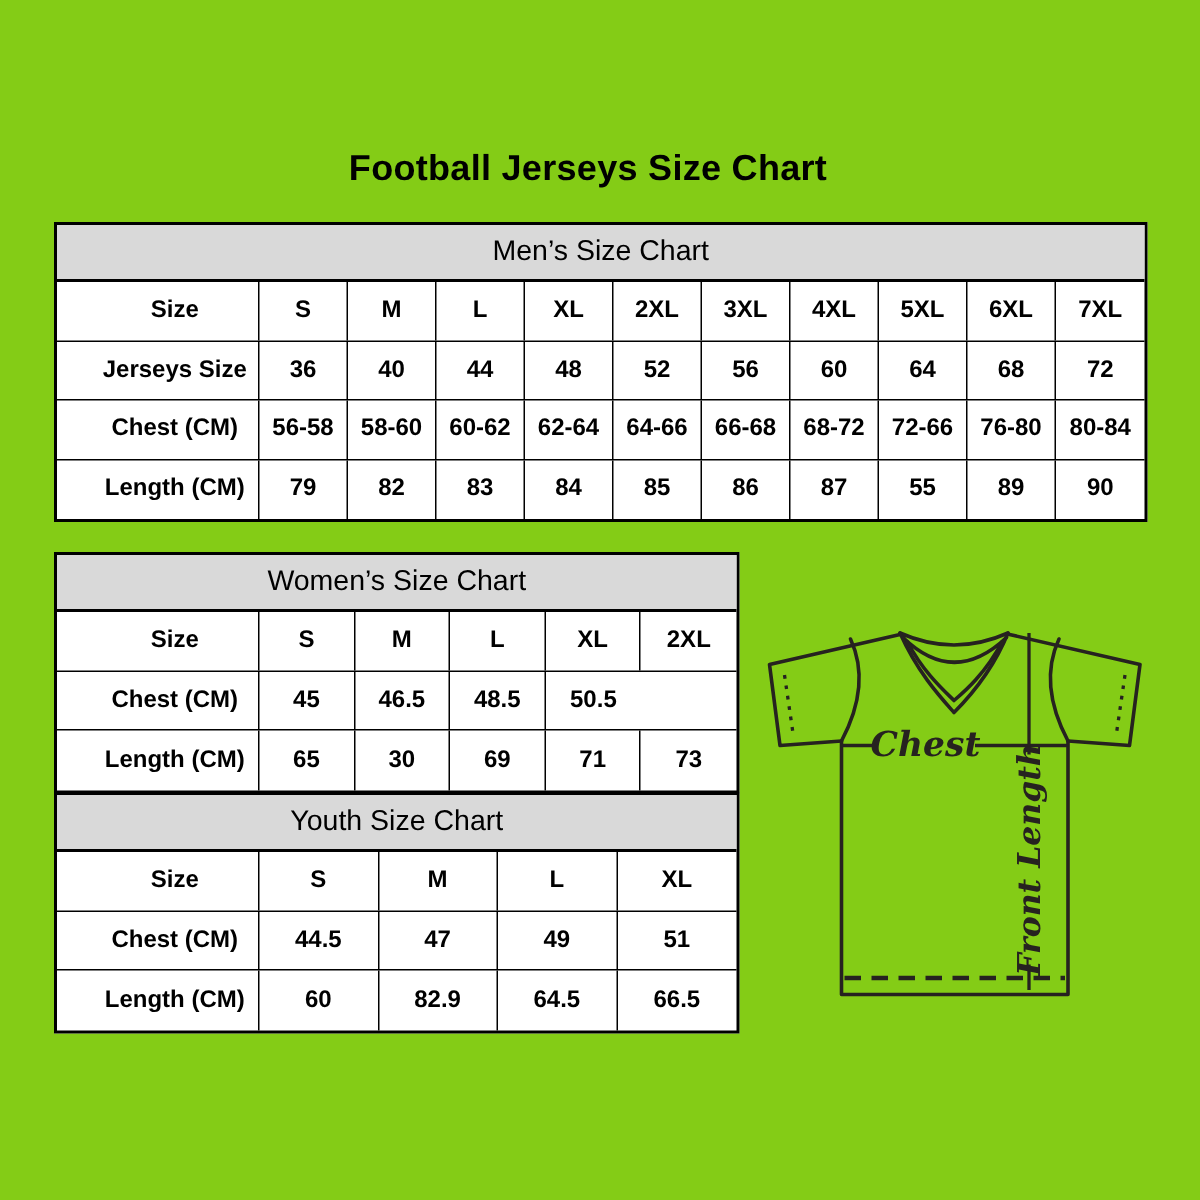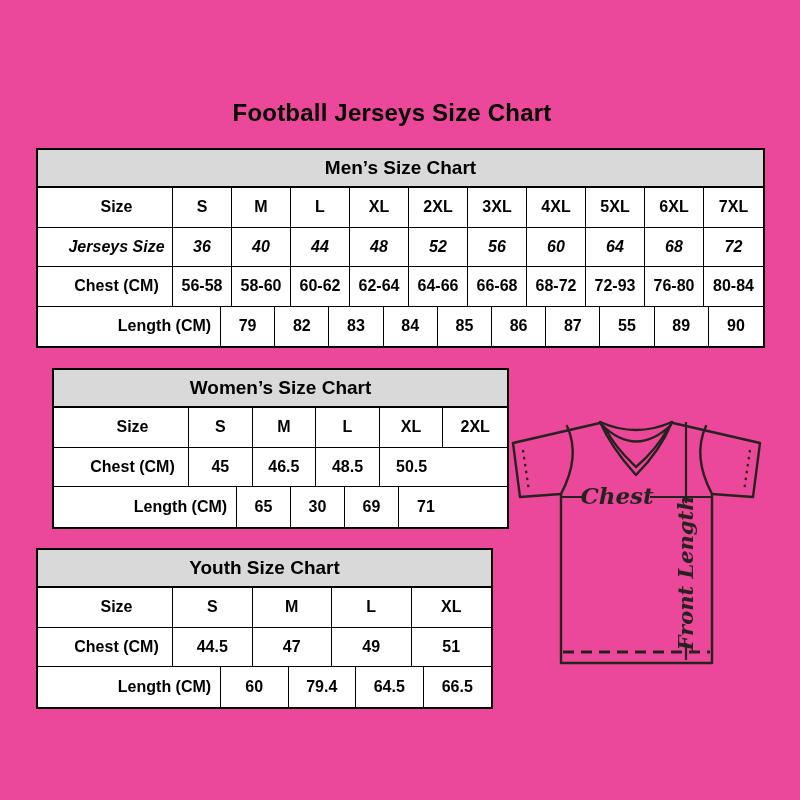--- a/index.html
+++ b/index.html
@@ -1,36 +1,36 @@
 <!DOCTYPE html>
 <html><head>
 <meta charset="utf-8">
 <style>
   * { margin:0; padding:0; box-sizing:border-box; }
   html,body { background:#ffffff; }
   body { width:800px; height:800px; font-family:"Liberation Sans", sans-serif; color:#000; }
-  .canvas { position:relative; width:800px; height:800px; background:#ec4899; overflow:hidden; }
+  .canvas { position:relative; width:800px; height:800px; background:#84cc16; overflow:hidden; }
 
   .page-title {
     position:absolute; left:0; top:99px; width:784px;
     text-align:center; font-size:24px; font-weight:bold; letter-spacing:0.2px;
   }
 
   .sizetable { position:absolute; border:2px solid #000; background:#fff; }
   #mens-table   { left:36px; top:148px; width:729px; }
-  #womens-table { left:52px; top:368px; width:457px; }
-  #youth-table  { left:36px; top:548px; width:457px; }
+  #womens-table { left:36px; top:368px; width:457px; }
+  #youth-table  { left:36px; top:528px; width:457px; }
 
   .thead {
     height:38px; background:#d9d9d9; border-bottom:2px solid #000;
     display:flex; align-items:center; justify-content:center;
-    font-weight:bold; font-size:19px;
+    font-weight:normal; font-size:19px;
   }
   .trow { display:grid; height:39.5px; border-bottom:1.5px solid #000;padding-left:23px; }
-  .sizetable .trow:last-child { border-bottom:none;margin-left:48px; }
+  .sizetable .trow:last-child { border-bottom:none; }
   .tcell {
     display:flex; align-items:center; justify-content:center;
     font-weight:bold; font-size:16px; white-space:nowrap;
     border-right:1.5px solid #000;
   }
   .tcell:last-child { border-right:none; }
 
   .jersey { position:absolute; left:500px; top:408px; width:270px; height:265px; }
   .jline  { fill:none; stroke:#262220; stroke-width:2.4; stroke-linejoin:round; stroke-linecap:round; }
   .jthin  { fill:none; stroke:#262220; stroke-width:2.2; stroke-linecap:butt; }
@@ -60,21 +60,21 @@
         <div class="tcell">M</div>
         <div class="tcell">L</div>
         <div class="tcell">XL</div>
         <div class="tcell">2XL</div>
         <div class="tcell">3XL</div>
         <div class="tcell">4XL</div>
         <div class="tcell">5XL</div>
         <div class="tcell">6XL</div>
         <div class="tcell">7XL</div>
       </div>
-      <div class="trow" style="grid-template-columns: 112px repeat(10, 1fr); font-style: italic;">
+      <div class="trow" style="grid-template-columns: 112px repeat(10, 1fr);">
         <div class="tcell">Jerseys Size</div>
         <div class="tcell">36</div>
         <div class="tcell">40</div>
         <div class="tcell">44</div>
         <div class="tcell">48</div>
         <div class="tcell">52</div>
         <div class="tcell">56</div>
         <div class="tcell">60</div>
         <div class="tcell">64</div>
         <div class="tcell">68</div>
@@ -82,21 +82,21 @@
       </div>
       <div class="trow" style="grid-template-columns: 112px repeat(10, 1fr);">
         <div class="tcell">Chest (CM)</div>
         <div class="tcell">56-58</div>
         <div class="tcell">58-60</div>
         <div class="tcell">60-62</div>
         <div class="tcell">62-64</div>
         <div class="tcell">64-66</div>
         <div class="tcell">66-68</div>
         <div class="tcell">68-72</div>
-        <div class="tcell">72-93</div>
+        <div class="tcell">72-66</div>
         <div class="tcell">76-80</div>
         <div class="tcell">80-84</div>
       </div>
       <div class="trow" style="grid-template-columns: 112px repeat(10, 1fr);">
         <div class="tcell">Length (CM)</div>
         <div class="tcell">79</div>
         <div class="tcell">82</div>
         <div class="tcell">83</div>
         <div class="tcell">84</div>
         <div class="tcell">85</div>
@@ -123,20 +123,21 @@
         <div class="tcell">46.5</div>
         <div class="tcell">48.5</div>
         <div class="tcell">50.5</div>
       </div>
       <div class="trow" style="grid-template-columns: 112px repeat(5, 1fr);">
         <div class="tcell">Length (CM)</div>
         <div class="tcell">65</div>
         <div class="tcell">30</div>
         <div class="tcell">69</div>
         <div class="tcell">71</div>
+        <div class="tcell">73</div>
       </div>
     </div>
   <div id="youth-table" class="sizetable">
       <div class="thead">Youth Size Chart</div>
       <div class="trow" style="grid-template-columns: 112px repeat(4, 1fr);">
         <div class="tcell">Size</div>
         <div class="tcell">S</div>
         <div class="tcell">M</div>
         <div class="tcell">L</div>
         <div class="tcell">XL</div>
@@ -144,21 +145,21 @@
       <div class="trow" style="grid-template-columns: 112px repeat(4, 1fr);">
         <div class="tcell">Chest (CM)</div>
         <div class="tcell">44.5</div>
         <div class="tcell">47</div>
         <div class="tcell">49</div>
         <div class="tcell">51</div>
       </div>
       <div class="trow" style="grid-template-columns: 112px repeat(4, 1fr);">
         <div class="tcell">Length (CM)</div>
         <div class="tcell">60</div>
-        <div class="tcell">79.4</div>
+        <div class="tcell">82.9</div>
         <div class="tcell">64.5</div>
         <div class="tcell">66.5</div>
       </div>
     </div>
 
   <svg class="jersey" viewBox="500 408 270 265" xmlns="http://www.w3.org/2000/svg">
 
     <path class="jline" d="M600,423 L513,443 L520,497 L561,494"></path>
     <path class="jline" d="M673,423 L760,443 L753,497 L712,494"></path>
     <path class="jdots" d="M523,450 L529,491"></path>

